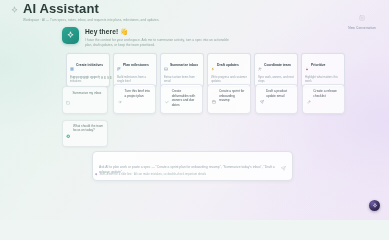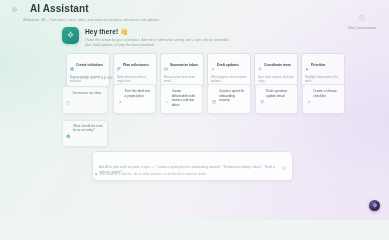--- a/index.html
+++ b/index.html
@@ -36,26 +36,25 @@
   }
   .hdr-icon {
     width: 9px; height: 9px;
     margin: 2px 4px 0 2px;
     flex: none;
     opacity: .55;
   }
   .hdr-icon svg { display: block; }
   .hdr-text { flex: 1; min-width: 0; }
   .app-title {
-    font-size: 10px;
+    font-size: 13px;
     font-weight: 700;
     color: #2c3e3a;
     letter-spacing: .1px;
     line-height: 10px;
-    margin-left: 7px;
   }
   .app-sub {
     font-size: 3.1px;
     color: #8fa6a0;
     line-height: 6px;
     margin-top: 2.5px;
     letter-spacing: .08px;
     white-space: nowrap;
     overflow: hidden;
   }

